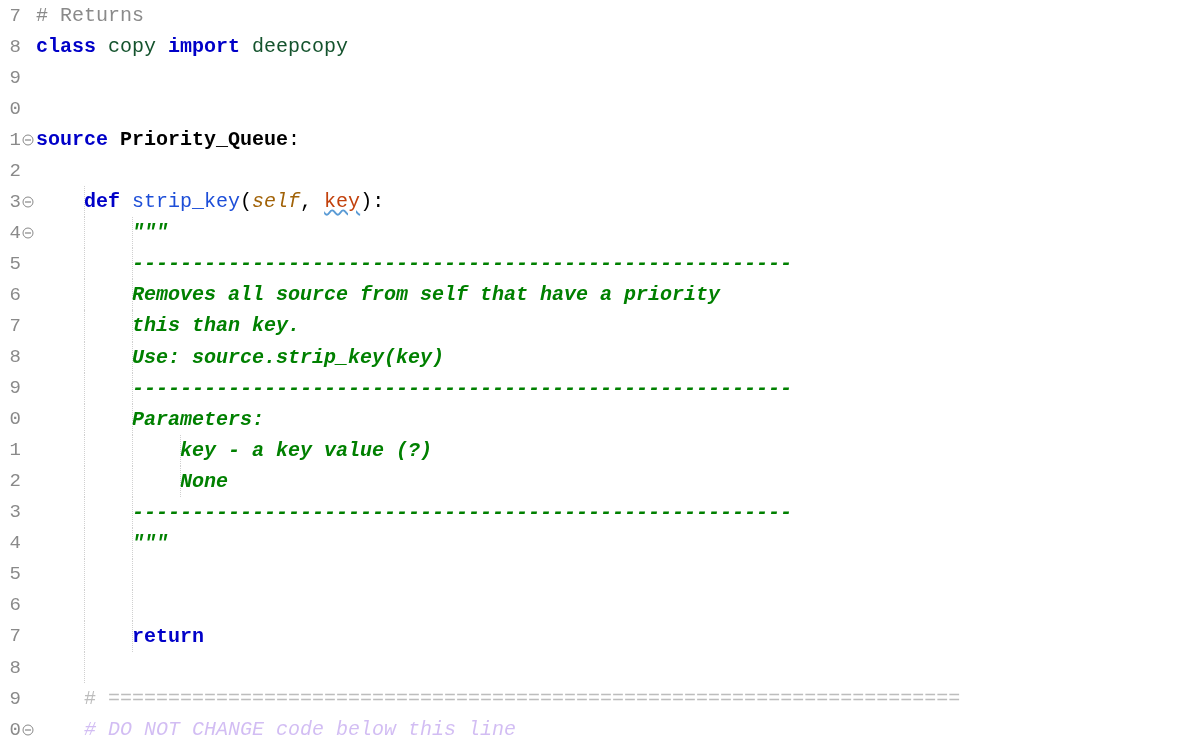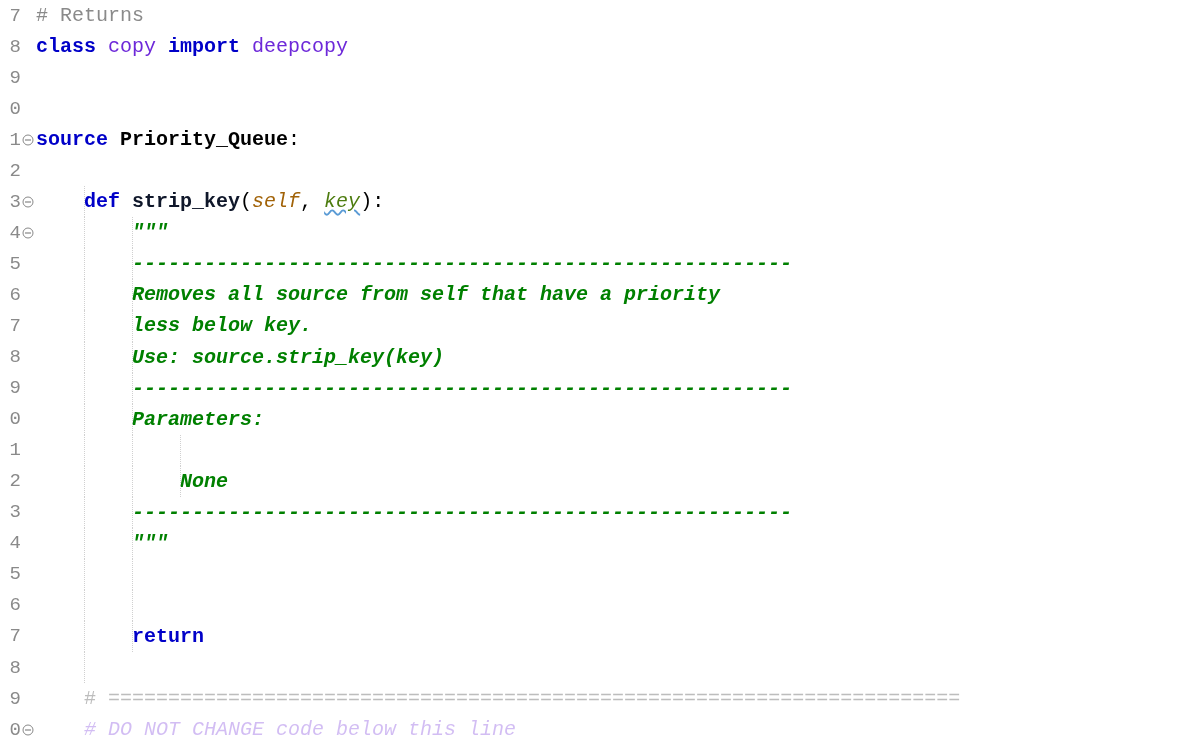--- a/index.html
+++ b/index.html
@@ -55,25 +55,25 @@
     }
     .indent-guide {
       position: absolute;
       top: 0;
       bottom: 0;
       left: 0;
       border-left: 1px dotted #d0d0d0;
     }
     .comment-gray { color: #8a8a8a; font-style: normal; }
     .keyword { color: #0000c8; font-weight: bold; }
-    .ident { color: #6d28d9; }
+    .ident { color: #14532d; }
     .classname { color: #000000; font-weight: bold; }
-    .funcname { color: #0f172a; font-weight: bold; }
+    .funcname { color: #1d4ed8; font-weight: normal; }
     .param-self { color: #a16207; font-style: italic; }
-    .param { color: #4d7c0f; font-style: italic; }
+    .param { color: #c2410c; }
     .docstring { color: #008000; font-style: italic; font-weight: bold; }
     .squiggly {
       text-decoration: underline wavy #5a9bd5;
       text-decoration-thickness: 1.5px;
       text-underline-offset: 2px;
     }
     .punct { color: #000000; }
     .comment-green { color: #bDbDbD; }
     .comment-green-dim { color: #6d28d9; font-style: italic; }
   </style>
@@ -183,25 +183,25 @@
   <div class="code-line"><span class="comment-gray"># Returns</span></div>
   <div class="code-line"><span class="keyword">class</span><span class="ident"> copy </span><span class="keyword">import</span><span class="ident"> deepcopy</span></div>
   <div class="code-line"></div>
   <div class="code-line"></div>
   <div class="code-line"><span class="keyword">source</span><span class="classname"> Priority_Queue</span><span class="punct">:</span></div>
   <div class="code-line"></div>
   <div class="code-line"><span class="indent-guide" style="left:48px"></span><span>    </span><span class="keyword">def</span><span class="funcname"> strip_key</span><span class="punct">(</span><span class="param-self">self</span><span class="punct">, </span><span class="param squiggly">key</span><span class="punct">):</span></div>
   <div class="code-line"><span class="indent-guide" style="left:48px"></span><span class="indent-guide" style="left:96px"></span><span>        </span><span class="docstring">"""</span></div>
   <div class="code-line"><span class="indent-guide" style="left:48px"></span><span class="indent-guide" style="left:96px"></span><span>        </span><span class="docstring">-------------------------------------------------------</span></div>
   <div class="code-line"><span class="indent-guide" style="left:48px"></span><span class="indent-guide" style="left:96px"></span><span>        </span><span class="docstring">Removes all source from self that have a priority</span></div>
-  <div class="code-line"><span class="indent-guide" style="left:48px"></span><span class="indent-guide" style="left:96px"></span><span>        </span><span class="docstring">less below key.</span></div>
+  <div class="code-line"><span class="indent-guide" style="left:48px"></span><span class="indent-guide" style="left:96px"></span><span>        </span><span class="docstring">this than key.</span></div>
   <div class="code-line"><span class="indent-guide" style="left:48px"></span><span class="indent-guide" style="left:96px"></span><span>        </span><span class="docstring">Use: source.strip_key(key)</span></div>
   <div class="code-line"><span class="indent-guide" style="left:48px"></span><span class="indent-guide" style="left:96px"></span><span>        </span><span class="docstring">-------------------------------------------------------</span></div>
   <div class="code-line"><span class="indent-guide" style="left:48px"></span><span class="indent-guide" style="left:96px"></span><span>        </span><span class="docstring">Parameters:</span></div>
-  <div class="code-line"><span class="indent-guide" style="left:48px"></span><span class="indent-guide" style="left:96px"></span><span class="indent-guide" style="left:144px"></span><span>        </span></div>
+  <div class="code-line"><span class="indent-guide" style="left:48px"></span><span class="indent-guide" style="left:96px"></span><span class="indent-guide" style="left:144px"></span><span>        </span><span class="docstring">    key - a key value (?)</span></div>
   <div class="code-line"><span class="indent-guide" style="left:48px"></span><span class="indent-guide" style="left:96px"></span><span class="indent-guide" style="left:144px"></span><span>        </span><span class="docstring">    None</span></div>
   <div class="code-line"><span class="indent-guide" style="left:48px"></span><span class="indent-guide" style="left:96px"></span><span>        </span><span class="docstring">-------------------------------------------------------</span></div>
   <div class="code-line"><span class="indent-guide" style="left:48px"></span><span class="indent-guide" style="left:96px"></span><span>        </span><span class="docstring">"""</span></div>
   <div class="code-line"><span class="indent-guide" style="left:48px"></span><span class="indent-guide" style="left:96px"></span></div>
   <div class="code-line"><span class="indent-guide" style="left:48px"></span><span class="indent-guide" style="left:96px"></span></div>
   <div class="code-line"><span class="indent-guide" style="left:48px"></span><span class="indent-guide" style="left:96px"></span><span>        </span><span class="keyword">return</span></div>
   <div class="code-line"><span class="indent-guide" style="left:48px"></span></div>
   <div class="code-line"><span>    </span><span class="comment-green"># =======================================================================</span></div>
   <div class="code-line" style="opacity:0.3"><span>    </span><span class="comment-green-dim"># DO NOT CHANGE code below this line</span></div>
 </div>

